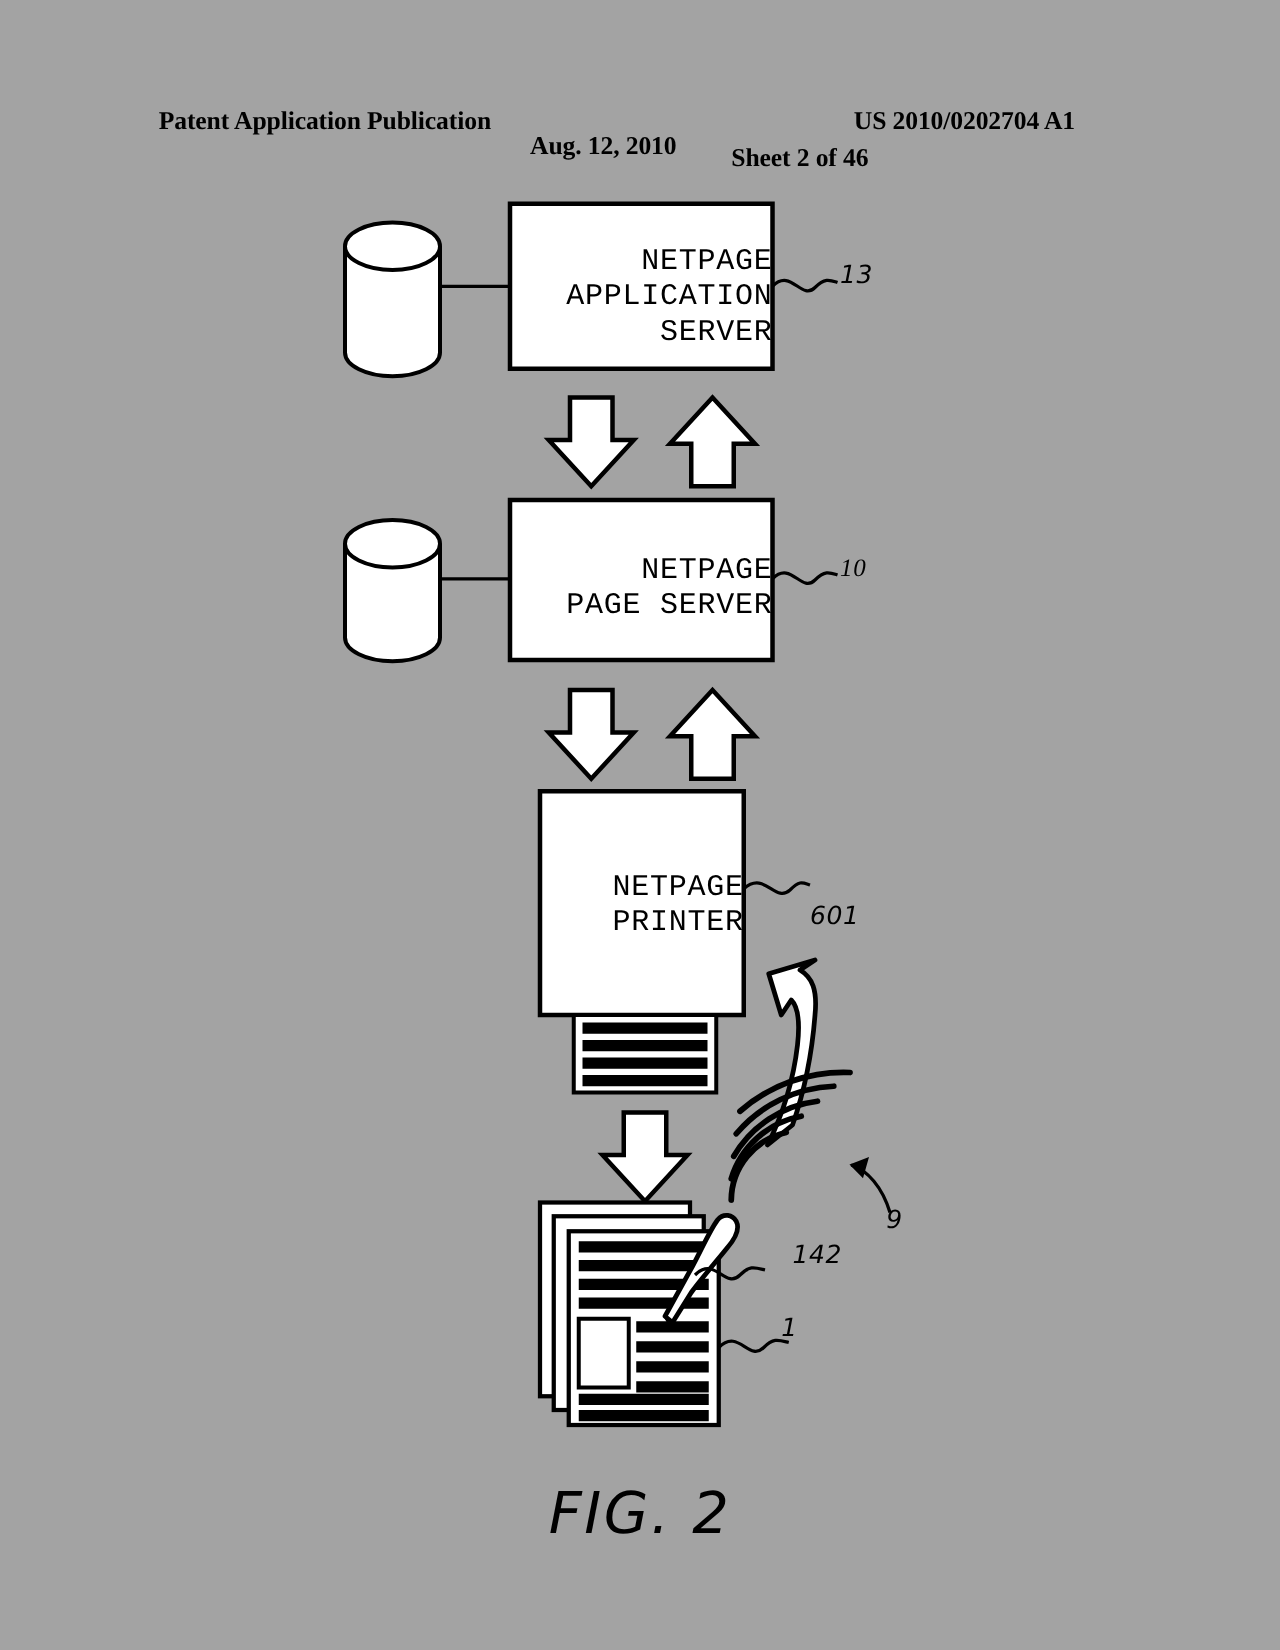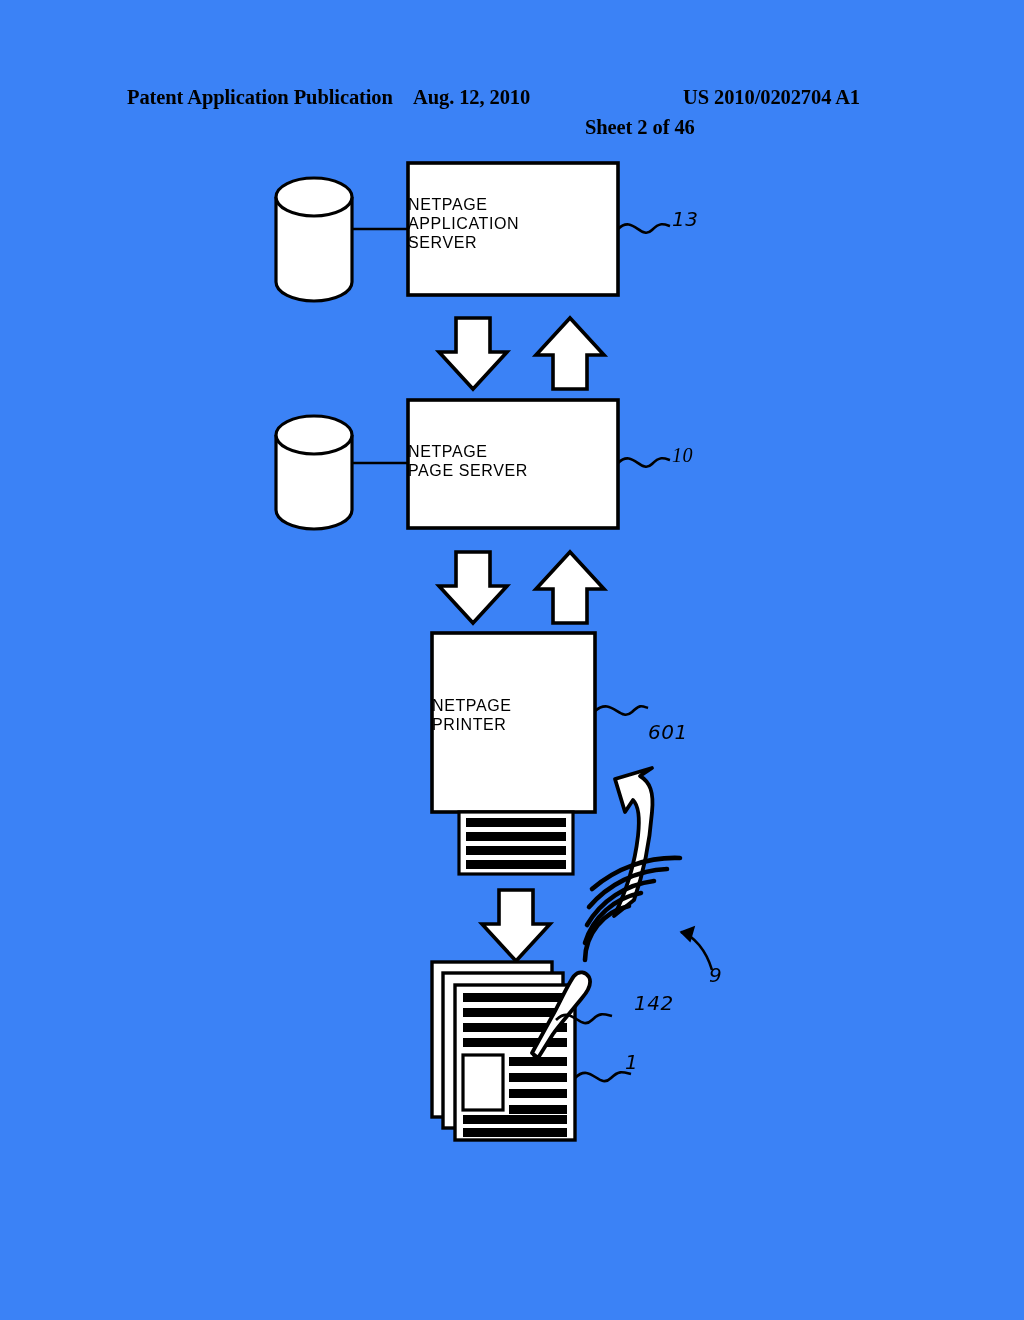--- a/index.html
+++ b/index.html
@@ -7,59 +7,59 @@
     width: 1024px;
     height: 1320px;
     background: #ffffff;
     font-family: "Liberation Serif", serif;
     overflow: hidden;
   }
   #page {
     position: relative;
     width: 1024px;
     height: 1320px;
-    background: #3b82f6;
+    background: #a3a3a3;
   }
   
   .pub-header {
     position: absolute;
     top: 86px;
     left: 0;
     width: 1024px;
     height: 28px;
     display: flex;
     align-items: baseline;
     font-family: "Liberation Serif", serif;
     font-weight: bold;
     font-size: 20.5px;
     color: #000;
     letter-spacing: -0.1px;
     white-space: nowrap;
   }
   .hdr-left { position: absolute; left: 127px; }
-  .hdr-mid  { position: absolute; left: 413px; }
+  .hdr-mid  { position: absolute; left: 424px; margin-top: 20px; }
   .hdr-mid2 { position: absolute; left: 585px; margin-top: 30px; }
   .hdr-right{ position: absolute; left: 683px; }
 
   
   #diagram {
     position: absolute;
     top: 0;
     left: 0;
     width: 1024px;
     height: 1320px;
   }
   #diagram svg { display: block; }
 
   
   .box-label {
     position: absolute;
-    text-align: left;
-    font-family: Liberation Sans, sans-serif;
-    font-size: 16px;
+    text-align: right;
+    font-family: Liberation Mono, monospace;
+    font-size: 24px;
     letter-spacing: 0.6px;
     line-height: 1.18;
     color: #000;
     white-space: pre-line;
   }
   #lbl-app-server  { left: 408px; top: 196px;  width: 210px; }
   #lbl-page-server { left: 408px; top: 443px;  width: 210px; }
   #lbl-printer     { left: 432px; top: 697px;  width: 163px; }
 
   
@@ -231,14 +231,15 @@
   <div class="box-label" id="lbl-printer">NETPAGE
 PRINTER</div>
 
   <div class="ref-num" id="ref-13">13</div>
   <div class="ref-num" id="ref-10">10</div>
   <div class="ref-num" id="ref-601">601</div>
   <div class="ref-num" id="ref-101">142</div>
   <div class="ref-num" id="ref-1">1</div>
   <div class="ref-num" id="ref-9">9</div>
 
+  <div id="fig-caption">FIG. 2</div>
 
 </div>
 
 </body></html>

